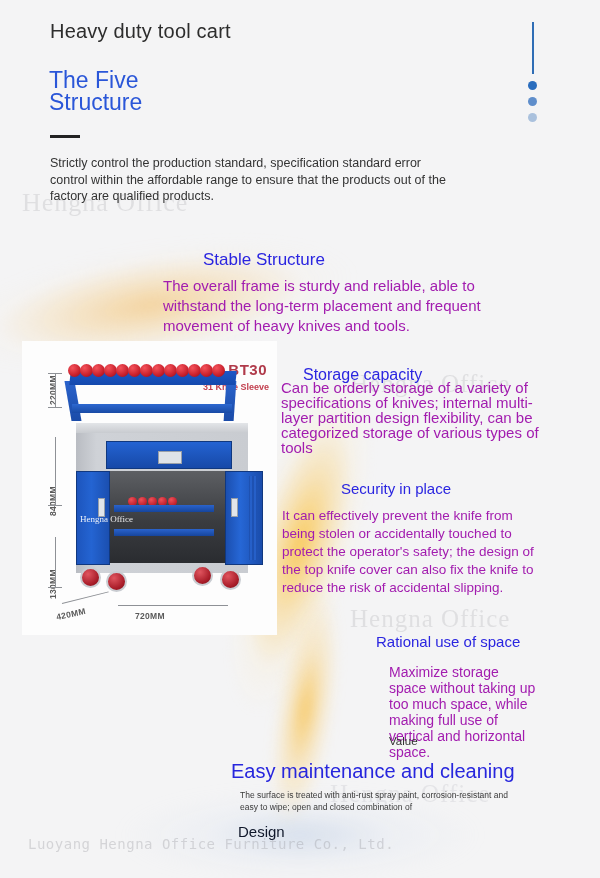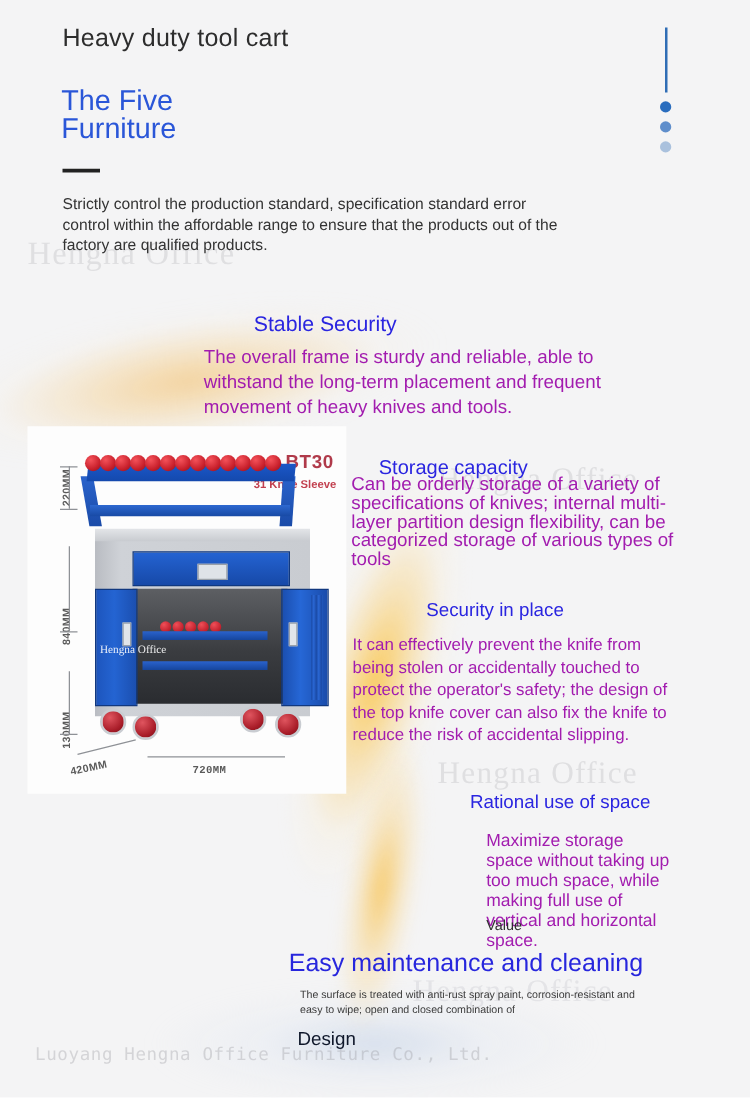--- a/index.html
+++ b/index.html
@@ -304,33 +304,33 @@
   <div class="wm wm-b">Hengna Office</div>
   <div class="wm wm-c">Hengna Office</div>
   <div class="wm wm-d">Hengna Office</div>
   <div class="wm-footer">Luoyang Hengna Office Furniture Co., Ltd.</div>
 
   <div class="content">
 
     <div class="title">Heavy duty tool cart</div>
     <div class="subtitle">
       <div>The Five</div>
-      <div>Furniture</div>
+      <div>Structure</div>
     </div>
     <div class="divider"></div>
     <div class="intro">Strictly control the production standard, specification standard error control within the affordable range to ensure that the products out of the factory are qualified products.</div>
 
     <div class="deco">
       <div class="deco-line"></div>
       <div class="deco-dot d1"></div>
       <div class="deco-dot d2"></div>
       <div class="deco-dot d3"></div>
     </div>
 
-    <div class="sec-head h-stable">Stable Security</div>
+    <div class="sec-head h-stable">Stable Structure</div>
     <div class="sec-body b-stable">The overall frame is sturdy and reliable, able to withstand the long-term placement and frequent movement of heavy knives and tools.</div>
 
     <div class="sec-head h-storage">Storage capacity</div>
     <div class="sec-body b-storage">Can be orderly storage of a variety of specifications of knives; internal multi-layer partition design flexibility, can be categorized storage of various types of tools</div>
 
     <div class="sec-head h-security">Security in place</div>
     <div class="sec-body b-security">It can effectively prevent the knife from being stolen or accidentally touched to protect the operator's safety; the design of the top knife cover can also fix the knife to reduce the risk of accidental slipping.</div>
 
     <div class="sec-head h-rational">Rational use of space</div>
     <div class="sec-body b-rational">Maximize storage space without taking up too much space, while making full use of vertical and horizontal space.</div>
@@ -343,21 +343,21 @@
     <div class="product-card">
       <div class="pc-inner">
 
         <div class="lbl-bt30">BT30</div>
         <div class="lbl-sleeve">31 Knife Sleeve</div>
 
         <div class="lbl lbl-vert" style="left:26px; top:64px;">220MM</div>
         <div class="lbl lbl-vert" style="left:26px; top:175px;">840MM</div>
         <div class="lbl lbl-vert" style="left:26px; top:258px;">130MM</div>
         <div class="lbl" style="left:34px; top:268px; transform:rotate(-12deg);">420MM</div>
-        <div class="lbl" style="left:132px; top:270px;font-family:Liberation Mono, monospace;">720MM</div>
+        <div class="lbl" style="left:113px; top:270px;">720MM</div>
 
         <div class="dim-line dim-v" style="left:33px; top:32px;  height:34px;"></div>
         <div class="dim-line dim-v" style="left:33px; top:96px;  height:68px;"></div>
         <div class="dim-line dim-v" style="left:33px; top:196px; height:50px;"></div>
         <div class="dim-line dim-h" style="left:26px; top:32px;  width:14px;"></div>
         <div class="dim-line dim-h" style="left:26px; top:66px;  width:14px;"></div>
         <div class="dim-line dim-h" style="left:26px; top:164px; width:14px;"></div>
         <div class="dim-line dim-h" style="left:26px; top:246px; width:14px;"></div>
         <div class="dim-line dim-h" style="left:40px; top:262px; width:48px; transform:rotate(-14deg); transform-origin:left center;"></div>
         <div class="dim-line dim-h" style="left:96px; top:264px; width:110px;"></div>

